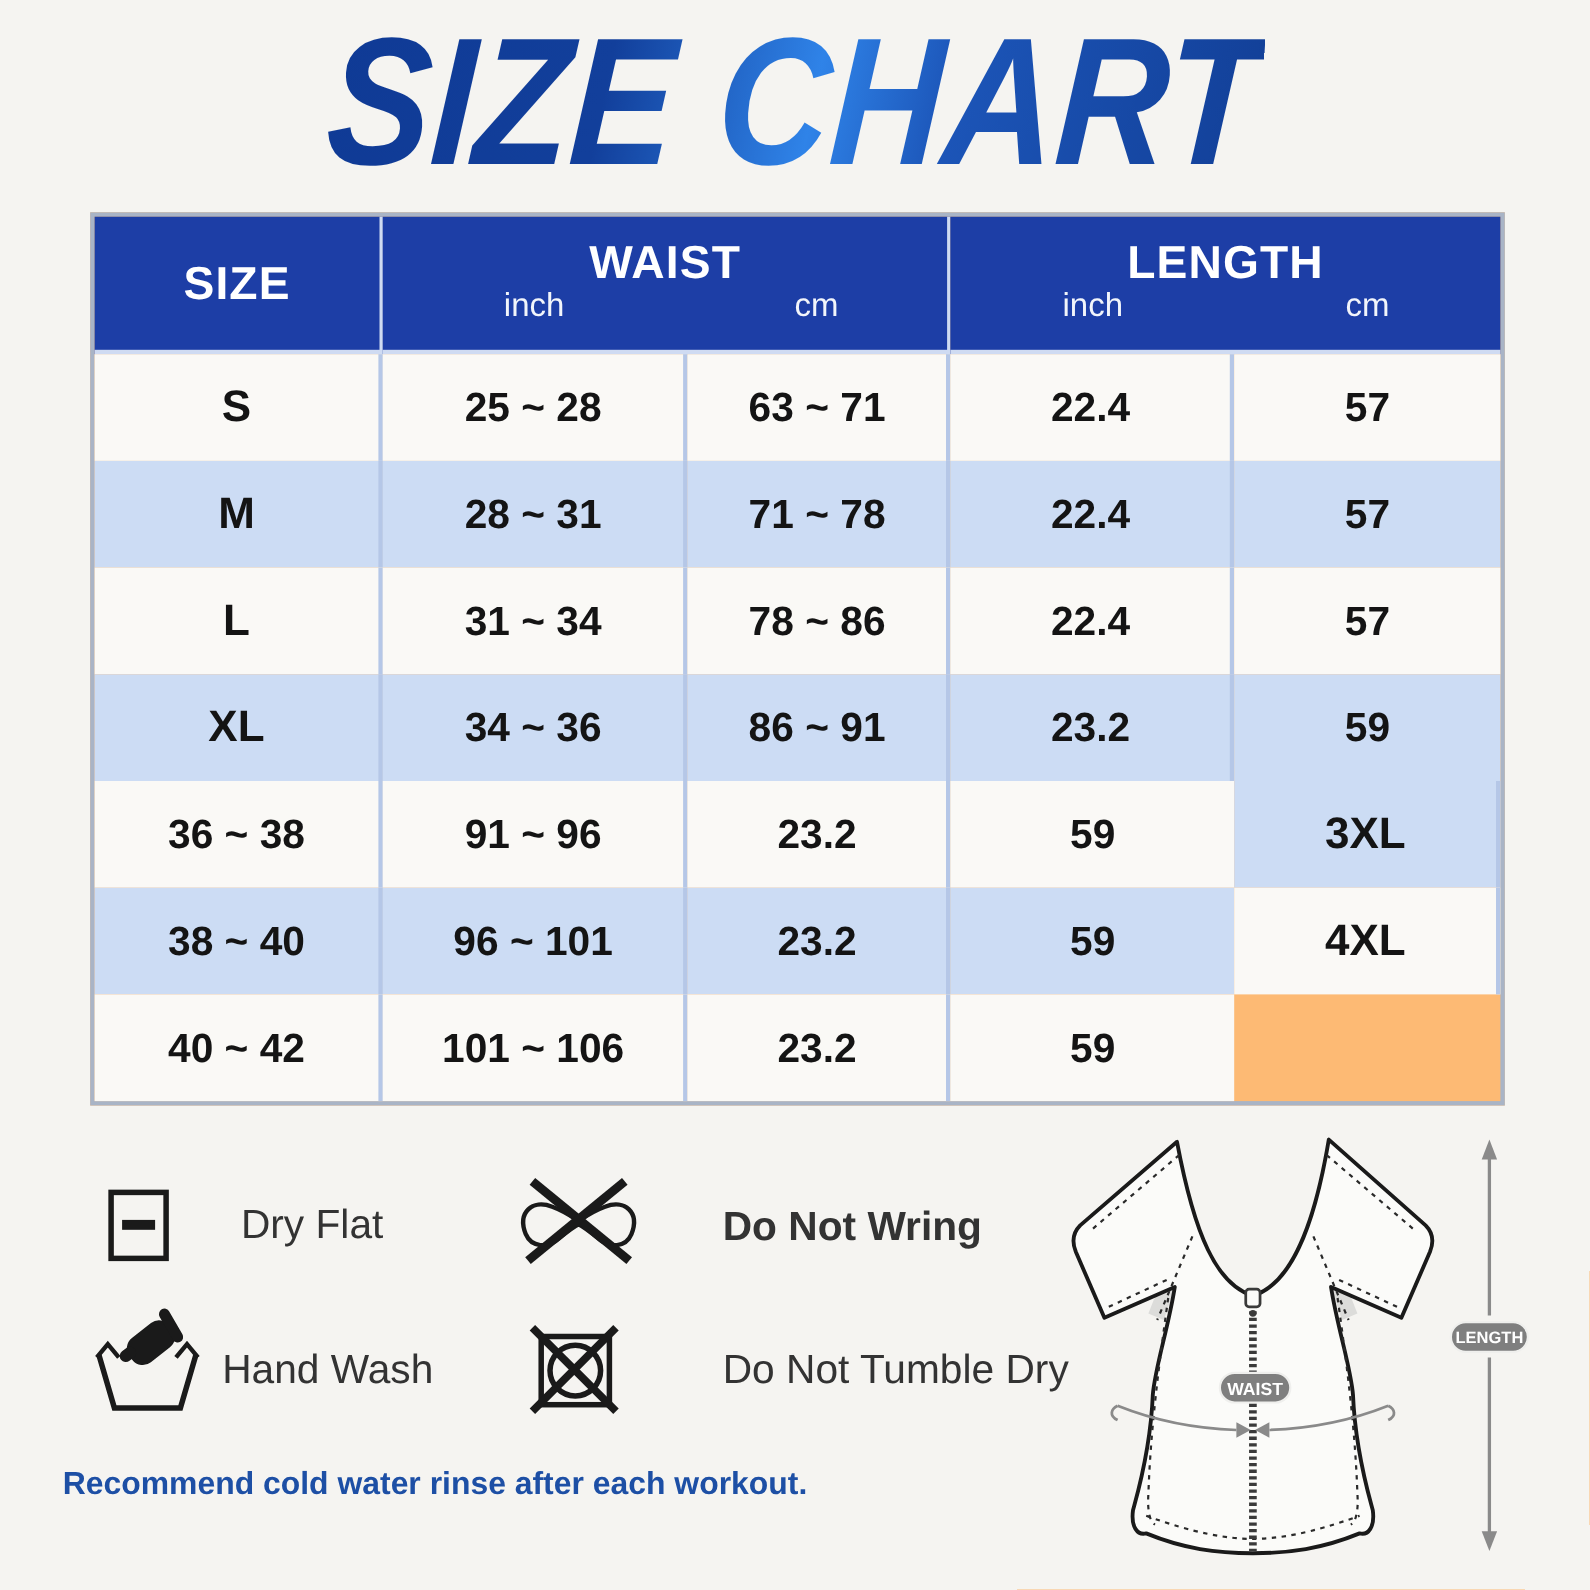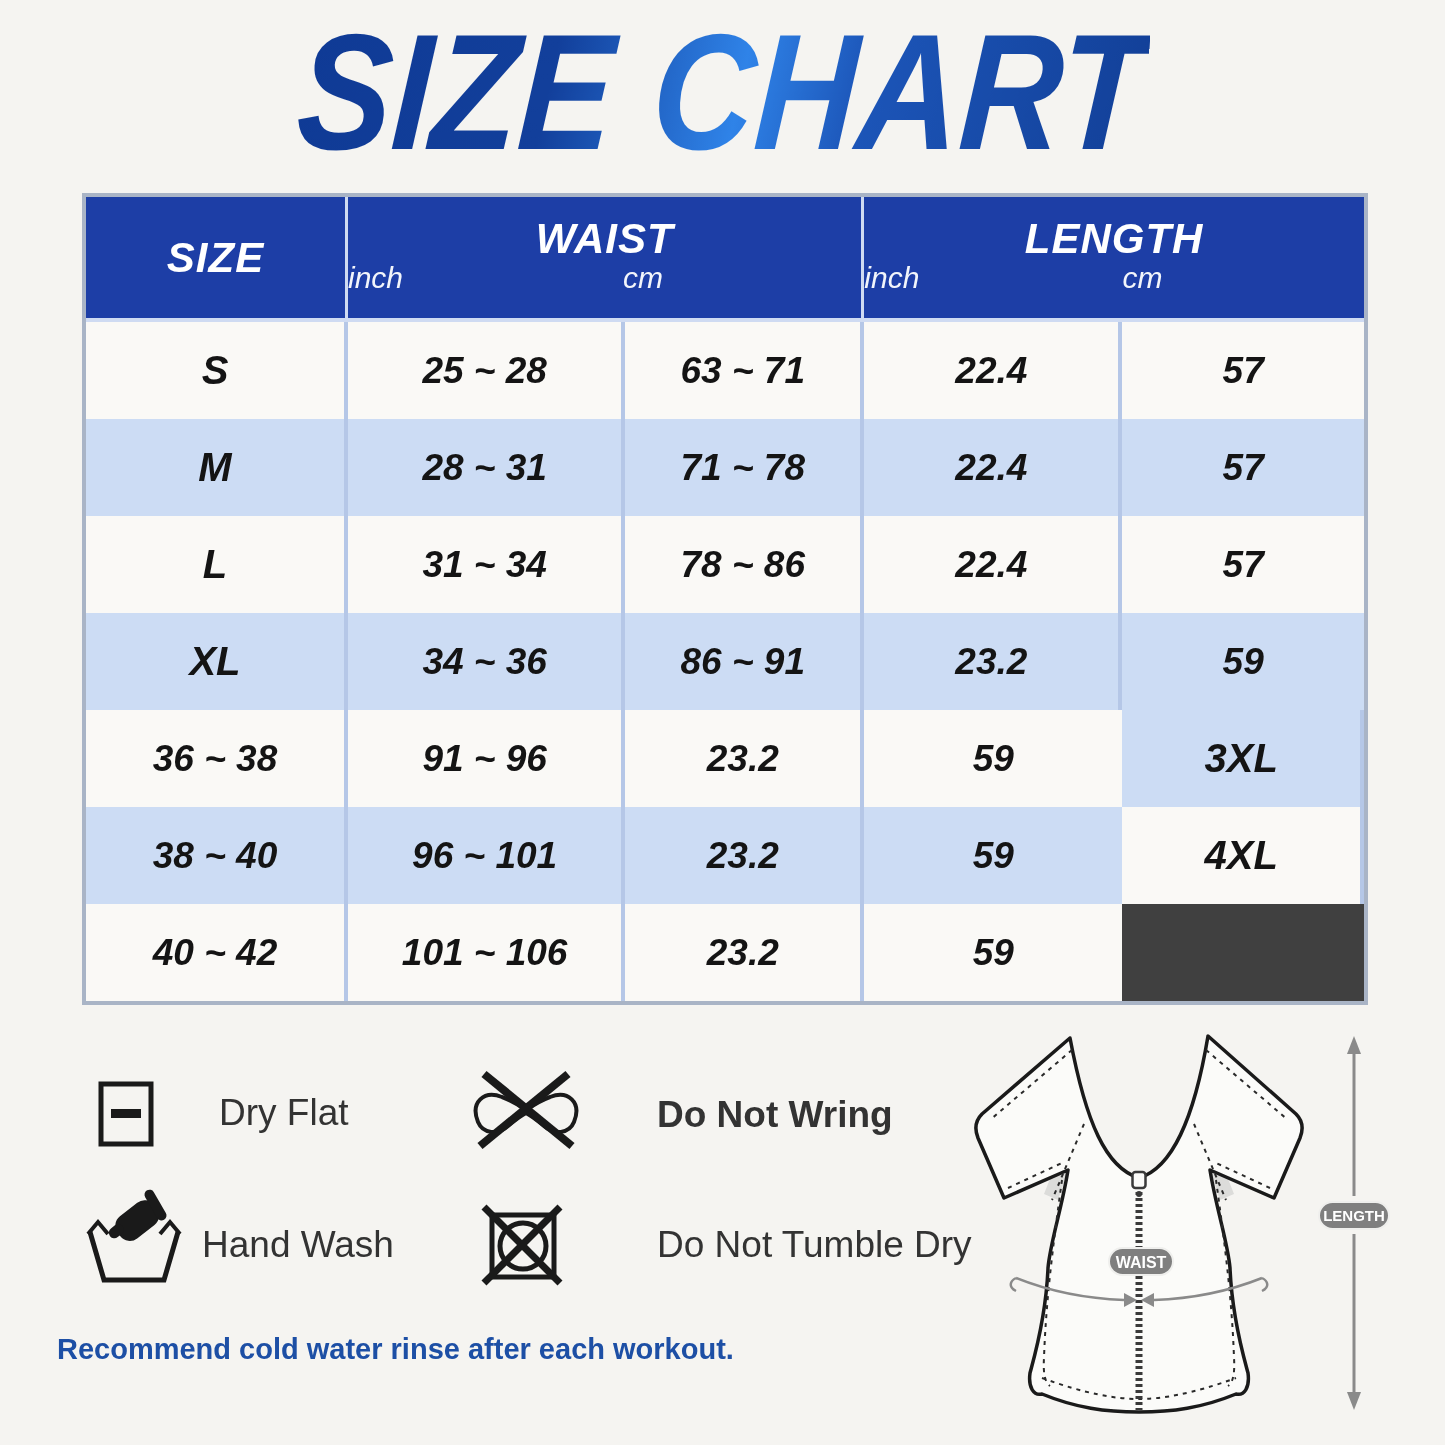--- a/index.html
+++ b/index.html
@@ -30,35 +30,34 @@
     white-space:nowrap;
   }
 
   
   .size-table {
     position:absolute; left:82px; top:193px; width:1286px;
     display:grid;
     grid-template-columns:20.5% 21.7% 18.7% 20.2% 18.9%;
     grid-template-rows:125px repeat(7, 97px);
     border:4px solid #a9b4c6;
-    background:#404040;
-    font-style:italic;
+    background:#fdba74;
   }
   .th {
     background:#1d3ea6; color:#ffffff;
     border-bottom:4px solid #cfdbf2;
     display:flex; flex-direction:column; align-items:center;
   }
   .th-size { grid-column:1; grid-row:1; justify-content:center; border-right:3px solid #cfdbf2; }
   .th-waist { grid-column:2 / span 2; grid-row:1; border-right:3px solid #cfdbf2; }
   .th-length { grid-column:4 / span 2; grid-row:1; }
   .th-main { font-size:42px; font-weight:bold; letter-spacing:1px; margin-top:18px; }
   .th-size .th-main { margin-top:0; }
   .units { display:flex; width:100%; margin-top:-2px; font-size:30px; color:#f2f5fb; }
-  .units span { }
+  .units span { text-align:center; }
   .th-waist .units span:first-child { width:53.6%; }
   .th-waist .units span:last-child  { width:46.4%; }
   .th-length .units span:first-child { width:51.7%; }
   .th-length .units span:last-child  { width:48.3%; }
 
   .td {
     display:flex; align-items:center; justify-content:center;
     font-weight:bold; font-size:37px; color:#141414;
     border-right:4px solid #b5c7e7;
     background:#faf9f6;

